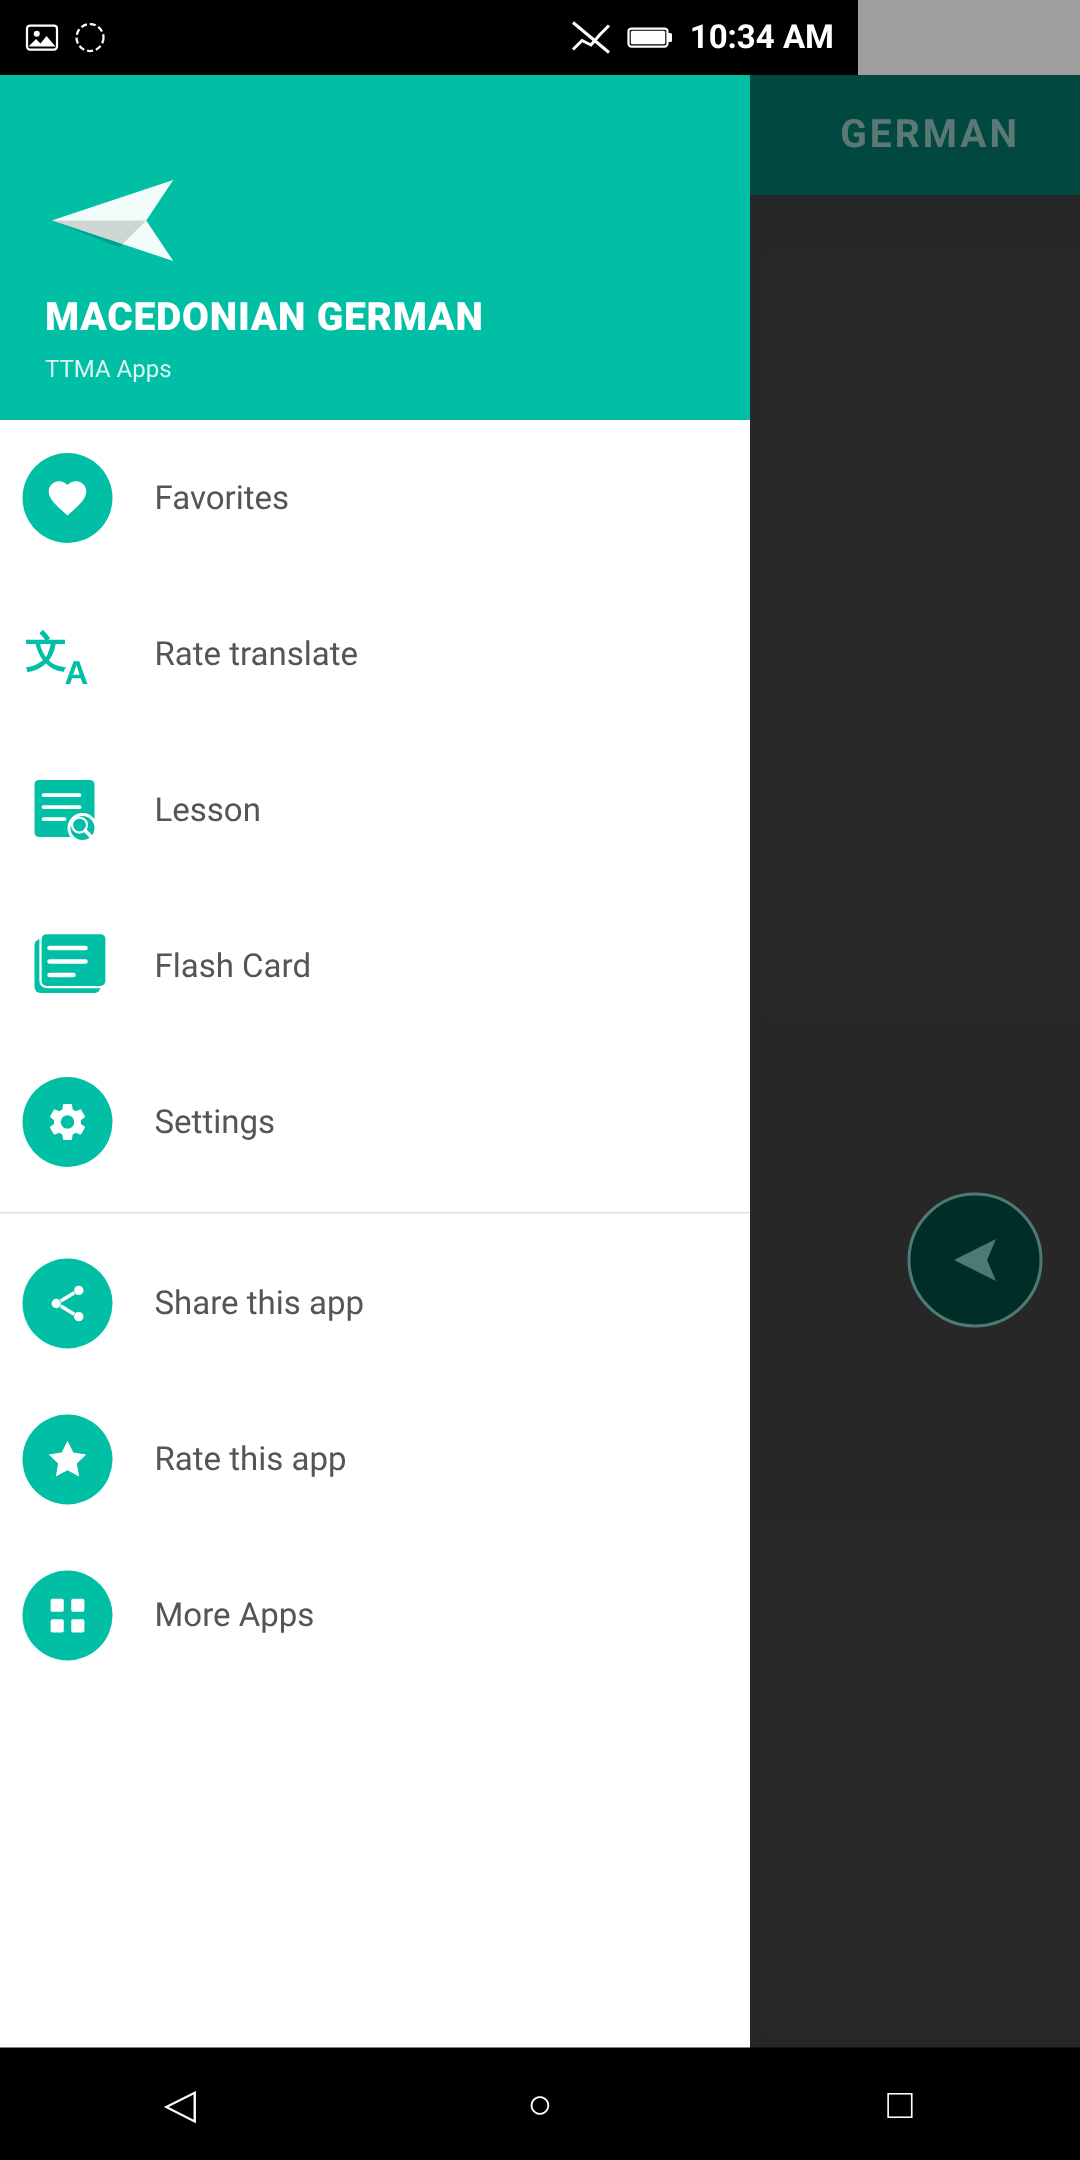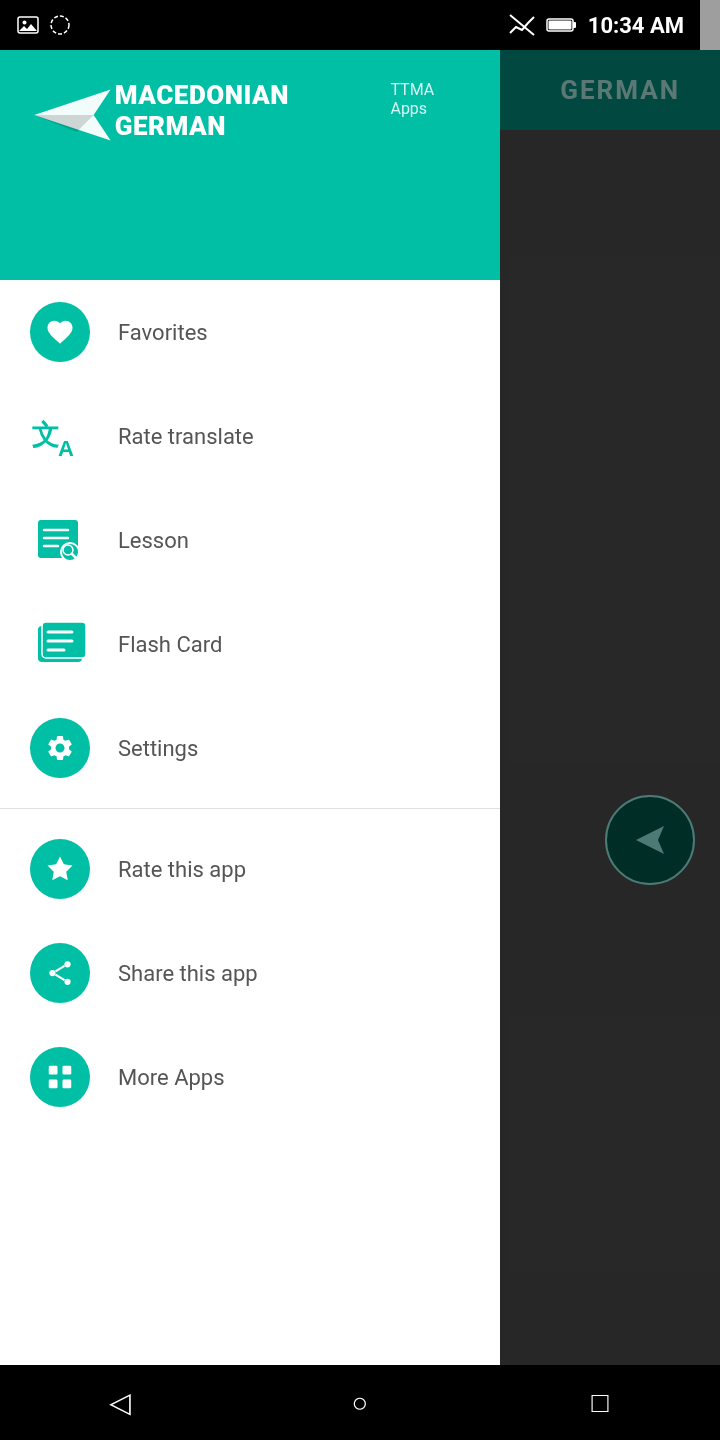--- a/index.html
+++ b/index.html
@@ -8,21 +8,21 @@
       width: 720px;
       height: 1440px;
       font-family: 'Roboto', Arial, sans-serif;
       background: #9e9e9e;
       overflow: hidden;
       position: relative;
     }
 
     
     .status-bar {
-      width: 700px;
+      width: 572px;
       height: 50px;
       background: #000;
       display: flex;
       align-items: center;
       justify-content: flex-end;
       padding: 0 16px;
       position: absolute;
       top: 0; left: 0;
       z-index: 100;
     }
@@ -107,21 +107,21 @@
       display: flex;
       flex-direction: column;
     }
 
     
     .drawer-header {
       background: #00BFA5;
       padding: 30px 30px 25px 30px;
       min-height: 230px;
       display: flex;
-      flex-direction: row;
+      flex-direction: column;
       justify-content: flex-end;
     }
 
     
     .paper-plane {
       width: 90px;
       height: 70px;
       margin-bottom: 15px;
     }
 
@@ -142,21 +142,21 @@
     
     .drawer-menu {
       flex: 1;
       overflow-y: auto;
       background: #fff;
     }
 
     .menu-item {
       display: flex;
       align-items: center;
-      padding: 22px 30px;
+      padding: 22px 15px;
       cursor: pointer;
       border-bottom: none;
     }
 
     .menu-icon-circle {
       width: 60px;
       height: 60px;
       border-radius: 50%;
       background: #00BFA5;
       display: flex;
@@ -340,42 +340,42 @@
         </svg>
       </div>
       <span class="menu-label">Settings</span>
     </div>
 
     <div class="divider"></div>
 
     <div class="menu-item">
       <div class="menu-icon-circle">
         <svg class="icon-svg" viewBox="0 0 24 24">
-          <path d="M12 2l3.09 6.26L22 9.27l-5 4.87 1.18 6.88L12 17.77l-6.18 3.25L7 14.14 2 9.27l6.91-1.01L12 2z" fill="white"></path>
-        </svg>
-      </div>
-      <span class="menu-label">Rate this app</span>
-    </div>
-
-    <div class="menu-item">
-      <div class="menu-icon-circle">
-        <svg class="icon-svg" viewBox="0 0 24 24">
           <circle cx="18" cy="5" r="2.5" fill="white"></circle>
           <circle cx="6" cy="12" r="2.5" fill="white"></circle>
           <circle cx="18" cy="19" r="2.5" fill="white"></circle>
           <line x1="8.4" y1="10.7" x2="15.6" y2="6.3" stroke="white" stroke-width="1.8"></line>
           <line x1="8.4" y1="13.3" x2="15.6" y2="17.7" stroke="white" stroke-width="1.8"></line>
         </svg>
       </div>
       <span class="menu-label">Share this app</span>
     </div>
 
     <div class="menu-item">
       <div class="menu-icon-circle">
         <svg class="icon-svg" viewBox="0 0 24 24">
+          <path d="M12 2l3.09 6.26L22 9.27l-5 4.87 1.18 6.88L12 17.77l-6.18 3.25L7 14.14 2 9.27l6.91-1.01L12 2z" fill="white"></path>
+        </svg>
+      </div>
+      <span class="menu-label">Rate this app</span>
+    </div>
+
+    <div class="menu-item">
+      <div class="menu-icon-circle">
+        <svg class="icon-svg" viewBox="0 0 24 24">
           <rect x="3" y="3" width="7" height="7" rx="1" fill="white"></rect>
           <rect x="14" y="3" width="7" height="7" rx="1" fill="white"></rect>
           <rect x="3" y="14" width="7" height="7" rx="1" fill="white"></rect>
           <rect x="14" y="14" width="7" height="7" rx="1" fill="white"></rect>
         </svg>
       </div>
       <span class="menu-label">More Apps</span>
     </div>
 
   </div>

